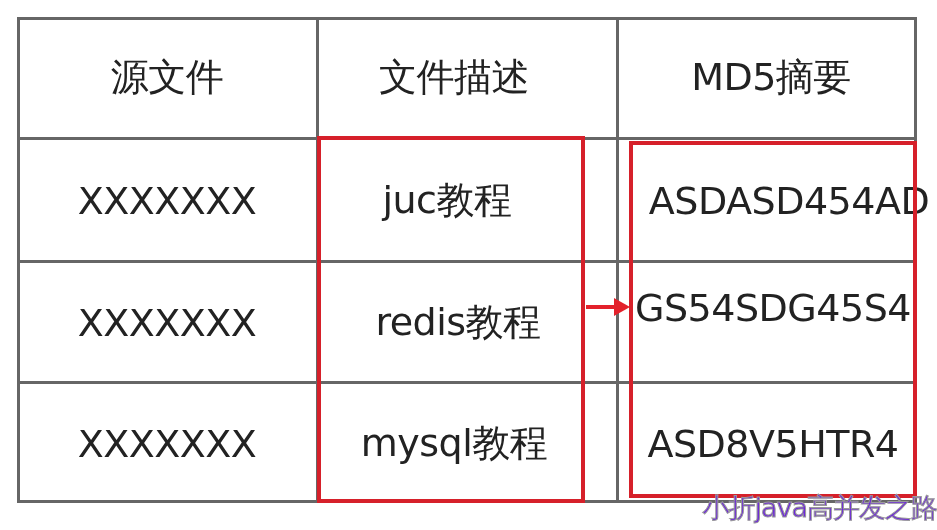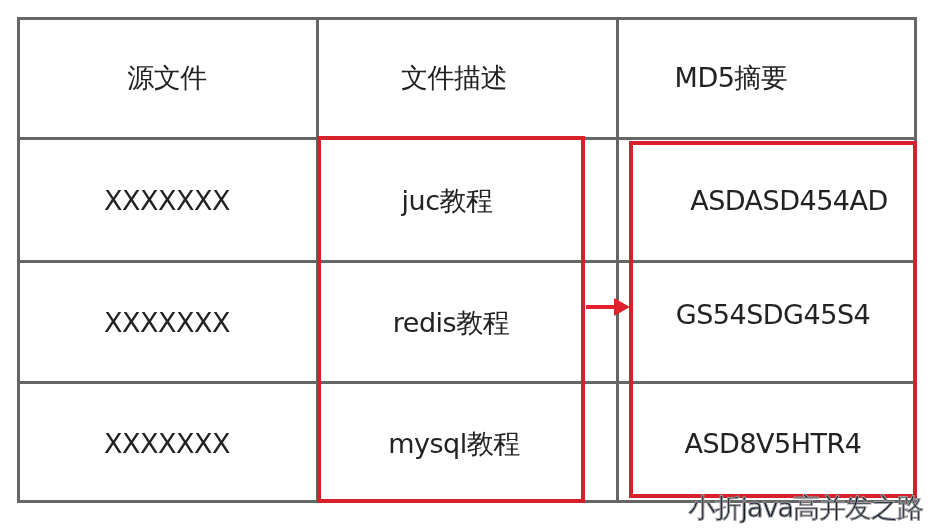--- a/index.html
+++ b/index.html
@@ -1,47 +1,47 @@
 <!DOCTYPE html>
 <html><head>
 <meta charset="utf-8">
 <style>
   html,body{margin:0;padding:0;background:#fff;}
   body{width:937px;height:530px;position:relative;overflow:hidden;font-family:"DejaVu Sans","Liberation Sans",sans-serif;color:#222;}
   .grid{position:absolute;left:17px;top:17px;width:900px;height:486px;border:3px solid #666;box-sizing:border-box;}
   .vline{position:absolute;top:17px;width:3px;height:486px;background:#666;}
   .hline{position:absolute;left:17px;width:900px;height:3px;background:#666;}
-  .cell{position:absolute;display:flex;align-items:center;justify-content:center;font-size:27px;letter-spacing:-0.5px;}
+  .cell{position:absolute;display:flex;align-items:center;justify-content:center;font-size:38px;letter-spacing:-0.5px;}
   .redbox{position:absolute;border:4px solid #d6202a;box-sizing:border-box;}
   .arrow-line{position:absolute;left:586px;top:305px;width:32px;height:4px;background:#e3212b;}
   .arrow-head{position:absolute;left:614px;top:298px;width:0;height:0;border-top:9px solid transparent;border-bottom:9px solid transparent;border-left:16px solid #e3212b;}
-  .watermark{position:absolute;right:14px;bottom:4px;font-size:27px;color:#0f172a;-webkit-text-stroke:1px #9a9a9a;letter-spacing:-1px;}
+  .watermark{position:absolute;right:0;bottom:4px;font-size:27px;color:#6d28d9;-webkit-text-stroke:1px #9a9a9a;letter-spacing:-1px;}
 </style>
 </head>
 <body>
 
 <div>
   <div class="grid"></div>
   <div class="vline" style="left:316px"></div>
   <div class="vline" style="left:616px"></div>
   <div class="hline" style="top:137px"></div>
   <div class="hline" style="top:260px"></div>
   <div class="hline" style="top:381px"></div>
 
   <div class="cell" style="left:17px;top:17px;width:300px;height:121px">源文件</div>
   <div class="cell" style="left:304px;top:17px;width:300px;height:121px">文件描述</div>
-  <div class="cell" style="left:610px;top:17px;width:242px;height:121px">MD5摘要</div>
+  <div class="cell" style="left:650px;top:17px;width:242px;height:121px">MD5摘要</div>
 
   <div class="cell" style="left:17px;top:140px;width:300px;height:121px">XXXXXXX</div>
   <div class="cell" style="left:313px;top:140px;width:268px;height:121px">juc教程</div>
   <div class="cell" style="left:630px;top:140px;width:318px;height:121px">ASDASD454AD</div>
 
   <div class="cell" style="left:17px;top:262px;width:300px;height:121px">XXXXXXX</div>
-  <div class="cell" style="left:317px;top:262px;width:268px;height:121px">redis教程</div>
-  <div class="cell" style="left:630px;top:254px;width:286px;height:121px">GS54SDG45S4</div>
+  <div class="cell" style="left:324px;top:262px;width:268px;height:121px">redis教程</div>
+  <div class="cell" style="left:630px;top:247px;width:286px;height:121px">GS54SDG45S4</div>
 
   <div class="cell" style="left:17px;top:383px;width:300px;height:121px">XXXXXXX</div>
   <div class="cell" style="left:320px;top:383px;width:268px;height:121px">mysql教程</div>
   <div class="cell" style="left:630px;top:383px;width:286px;height:121px">ASD8V5HTR4</div>
 </div>
 
 <div class="redbox" style="left:317px;top:136px;width:268px;height:367px"></div>
 <div class="redbox" style="left:629px;top:141px;width:288px;height:357px"></div>
 
 <div>

